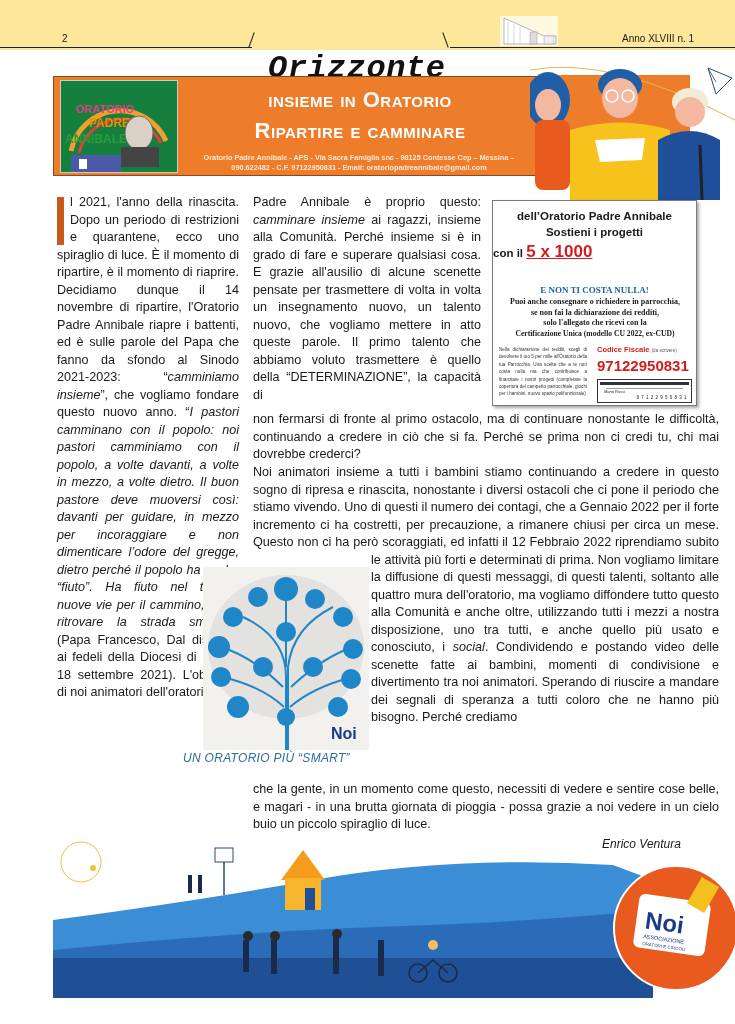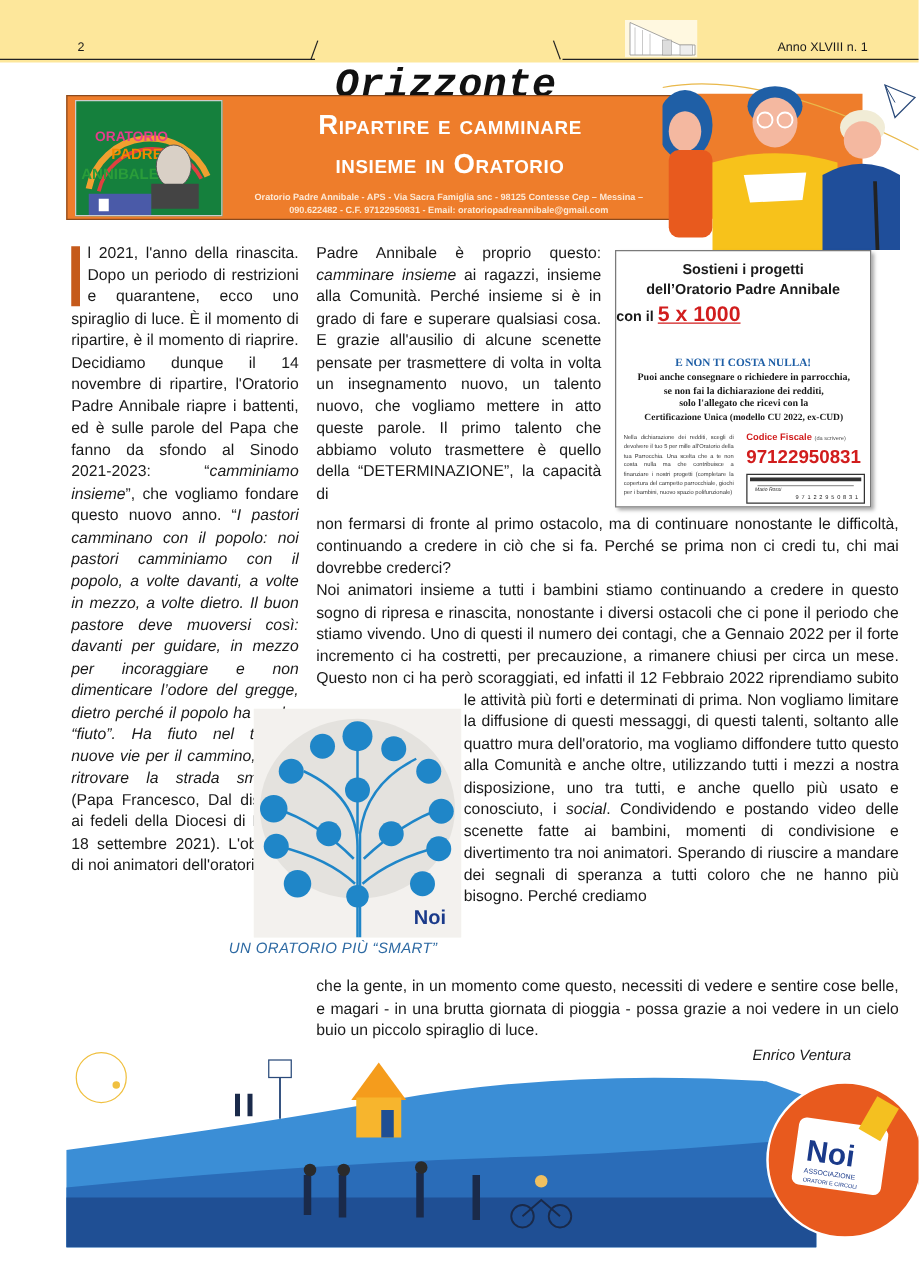--- a/index.html
+++ b/index.html
@@ -85,22 +85,22 @@
     <text x="15" y="32" font-size="11" font-weight="bold" fill="#e63c8c" font-family="Liberation Sans, sans-serif">ORATORIO</text>
     <text x="28" y="46" font-size="12" font-weight="bold" fill="#f08a00" font-family="Liberation Sans, sans-serif">PADRE</text>
     <text x="4" y="62" font-size="12" font-weight="bold" fill="#2a9d3a" font-family="Liberation Sans, sans-serif">ANNIBALE</text>
     <ellipse cx="78" cy="52" rx="14" ry="17" fill="#d9d0c6" stroke="#555" stroke-width="0.8"></ellipse>
     <rect x="60" y="66" width="38" height="20" fill="#444"></rect>
     <rect x="10" y="74" width="50" height="18" fill="#4a5aa8"></rect>
     <rect x="18" y="78" width="8" height="10" fill="#fff"></rect>
   </svg>
 </div>
 <div class="banner-title">
+  <div>insieme in Oratorio</div>
   <div>Ripartire e camminare</div>
-  <div>insieme in Oratorio</div>
 </div>
 <div class="banner-sub">
   <div>Oratorio Padre Annibale - APS - Via Sacra Famiglia snc - 98125 Contesse Cep – Messina –</div>
   <div>090.622482  - C.F.  97122950831 - Email: oratoriopadreannibale@gmail.com</div>
 </div>
 
 <svg class="people-art" viewBox="0 0 205 140">
   <rect x="10" y="15" width="150" height="100" fill="#ee7d2b"></rect>
   <path d="M0,10 Q80,-5 205,60" fill="none" stroke="#e9b84a" stroke-width="1"></path>
 
@@ -138,22 +138,22 @@
 <div class="col" style="left:253px; top:464px; width:466px; height:380px;">
   <div style="float:left; width:118px; height:300px; shape-outside: inset(88px 0 0 0);"></div>
   <span>Noi animatori insieme a tutti i bambini stiamo continuando a credere in questo sogno di ripresa e rinascita, nonostante i diversi ostacoli che ci pone il periodo che stiamo vivendo. Uno di questi il numero dei contagi, che a Gennaio 2022 per il forte incremento ci ha costretti, per precauzione, a rimanere chiusi per circa un mese. Questo non ci ha però scoraggiati, ed infatti il 12 Febbraio 2022 riprendiamo subito le attività più forti e determinati di prima. Non vogliamo limitare la diffusione di questi messaggi, di questi talenti, soltanto alle quattro mura dell'oratorio, ma vogliamo diffondere tutto questo alla Comunità e anche oltre, utilizzando tutti i mezzi a nostra disposizione, uno tra tutti, e anche quello più usato e conosciuto, i </span><i>social</i><span>. Condividendo e postando video delle scenette fatte ai bambini, momenti di condivisione e divertimento tra noi animatori. Sperando di riuscire a mandare dei segnali di speranza a tutti coloro che ne hanno più bisogno. Perché crediamo</span>
 </div>
 <div class="col" style="left:253px; top:781px; width:466px;">
   <p>che la gente, in un momento come questo, necessiti di vedere e sentire cose belle, e magari - in una brutta giornata di pioggia - possa grazie a noi vedere in un cielo buio un piccolo spiraglio di luce.</p>
 </div>
 
 <div class="box5">
   <div class="b-h1">
+    <div>dell’Oratorio Padre Annibale</div>
     <div>Sostieni i progetti</div>
-    <div>dell’Oratorio Padre Annibale</div>
   </div>
   <div class="b-big"><span>con il </span><span class="red">5 x 1000</span></div>
   <div class="b-free">E NON TI COSTA NULLA!</div>
   <div class="b-para">
     <div>Puoi anche consegnare o richiedere in parrocchia,</div>
     <div>se non fai la dichiarazione dei redditi,</div>
     <div>solo l'allegato che ricevi con la</div>
     <div style="font-size:7.6px;">Certificazione Unica (modello CU 2022, ex-CUD)</div>
   </div>
   <div class="b-small">Nella dichiarazione dei redditi, scegli di devolvere il tuo 5 per mille all'Oratorio della tua Parrocchia. Una scelta che a te non costa nulla ma che contribuisce a finanziare i nostri progetti (completare la copertura del campetto parrocchiale, giochi per i bambini, nuovo spazio polifunzionale)</div>

